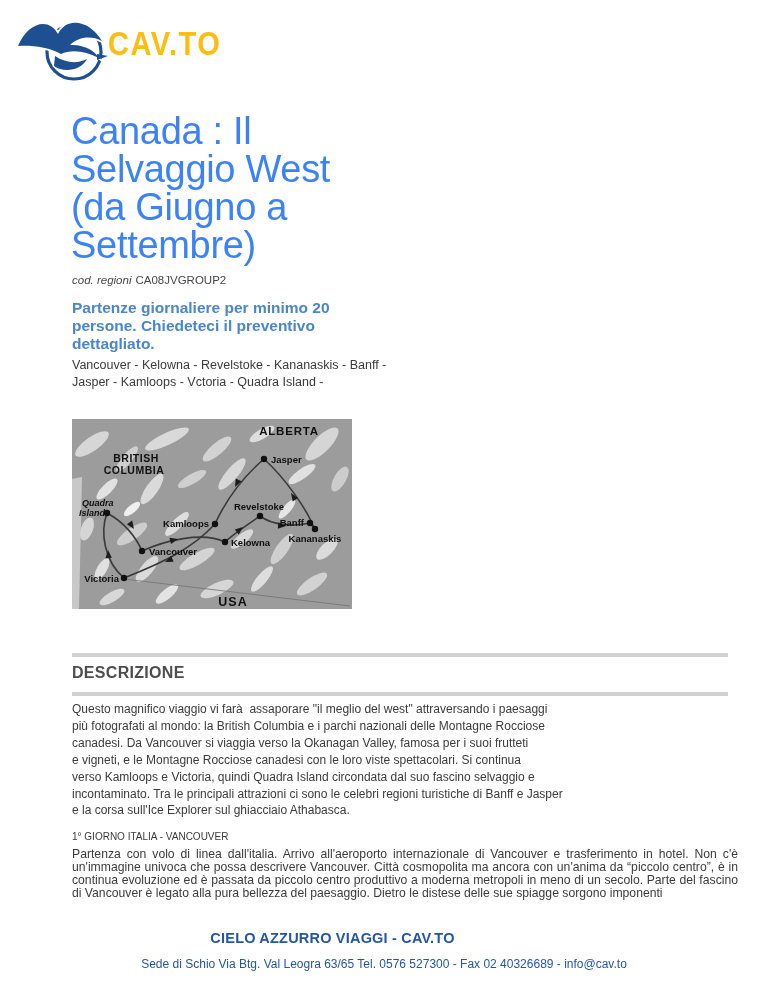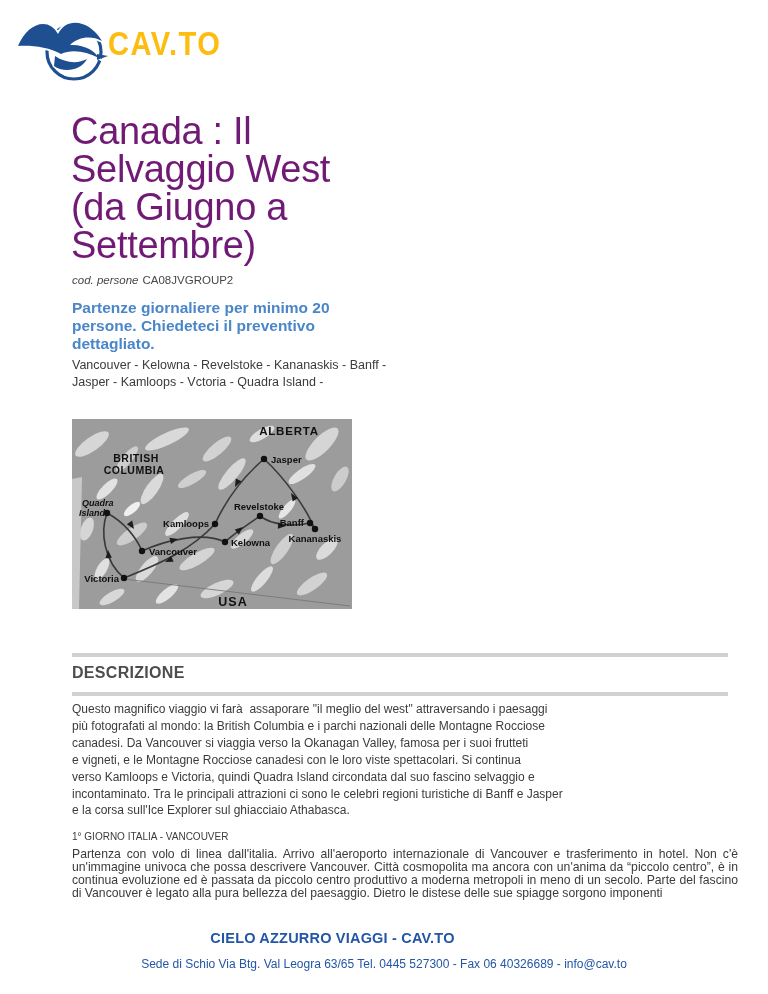--- a/index.html
+++ b/index.html
@@ -11,21 +11,21 @@
   .logo{position:absolute;left:8px;top:6px;width:240px;height:88px;}
   .logo svg{position:absolute;left:0;top:0;}
   .brand-text{
     position:absolute;left:100px;top:20px;
     font-size:30px;font-weight:bold;letter-spacing:1.5px;
     color:#fdbd10;transform:scale(0.97,1.08);transform-origin:left top;
   }
   
   .trip-title{
     position:absolute;left:71px;top:112px;width:420px;
-    font-size:38px;line-height:38px;color:#701a75;white-space:pre-line;letter-spacing:-0.3px;
+    font-size:38px;line-height:38px;color:#3b82f6;white-space:pre-line;letter-spacing:-0.3px;
   }
   .trip-code{position:absolute;left:72px;top:274px;font-size:11.5px;color:#474747;}
   .trip-code .code-label{font-style:italic;margin-right:4px;}
   .trip-highlight{
     position:absolute;left:72px;top:299px;width:420px;
     font-size:15.5px;line-height:18px;font-weight:bold;color:#4a86c8;white-space:pre-line;
   }
   .trip-route{
     position:absolute;left:72px;top:357px;width:430px;
     font-size:12.5px;line-height:16.5px;color:#3b3b3b;white-space:pre-line;
@@ -75,21 +75,21 @@
     </svg>
     <span class="brand-text">CAV.TO</span>
   </div>
 
   <h1 class="trip-title" style="margin:0;font-weight:normal;">Canada : Il
 Selvaggio West
 (da Giugno a
 Settembre)</h1>
 
   <div class="trip-code">
-    <span class="code-label">cod. persone</span><span>CA08JVGROUP2</span>
+    <span class="code-label">cod. regioni</span><span>CA08JVGROUP2</span>
   </div>
 
   <div class="trip-highlight">Partenze giornaliere per minimo 20
 persone. Chiedeteci il preventivo
 dettagliato.</div>
 
   <div class="trip-route">Vancouver - Kelowna - Revelstoke - Kananaskis - Banff -
 Jasper - Kamloops - Vctoria - Quadra Island -</div>
 
   <div class="map-figure">
@@ -193,15 +193,15 @@
 canadesi. Da Vancouver si viaggia verso la Okanagan Valley, famosa per i suoi frutteti
 e vigneti, e le Montagne Rocciose canadesi con le loro viste spettacolari. Si continua
 verso Kamloops e Victoria, quindi Quadra Island circondata dal suo fascino selvaggio e
 incontaminato. Tra le principali attrazioni ci sono le celebri regioni turistiche di Banff e Jasper
 e la corsa sull'Ice Explorer sul ghiacciaio Athabasca.</div>
 
   <div class="day1-heading">1° GIORNO ITALIA - VANCOUVER</div>
   <div class="day1-body">Partenza con volo di linea dall'italia. Arrivo all'aeroporto internazionale di Vancouver e trasferimento in hotel. Non c'è un'immagine univoca che possa descrivere Vancouver. Città cosmopolita ma ancora con un'anima da “piccolo centro”, è in continua evoluzione ed è passata da piccolo centro produttivo a moderna metropoli in meno di un secolo. Parte del fascino di Vancouver è legato alla pura bellezza del paesaggio. Dietro le distese delle sue spiagge sorgono imponenti</div>
 
   <div class="footer-agency">CIELO AZZURRO VIAGGI - CAV.TO</div>
-  <div class="footer-address">Sede di Schio Via Btg. Val Leogra 63/65 Tel. 0445 527300 - Fax 06 40326689 - info@cav.to</div>
+  <div class="footer-address">Sede di Schio Via Btg. Val Leogra 63/65 Tel. 0576 527300 - Fax 02 40326689 - info@cav.to</div>
 
 </div>
 
 </body></html>

